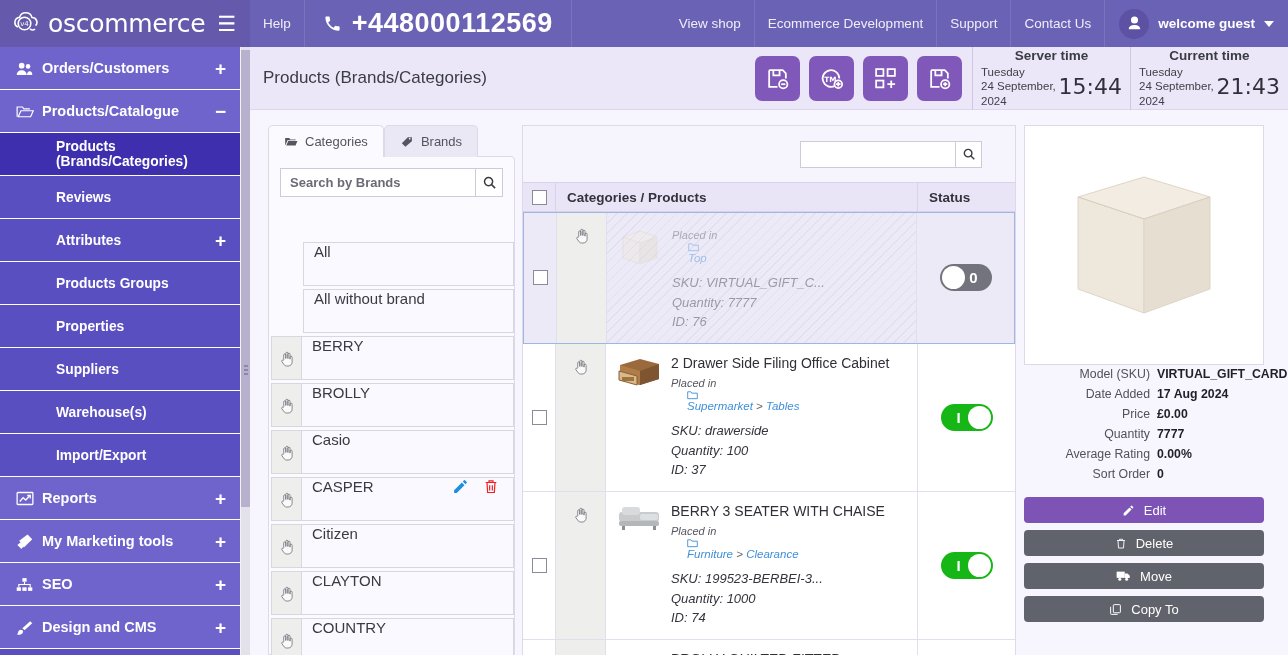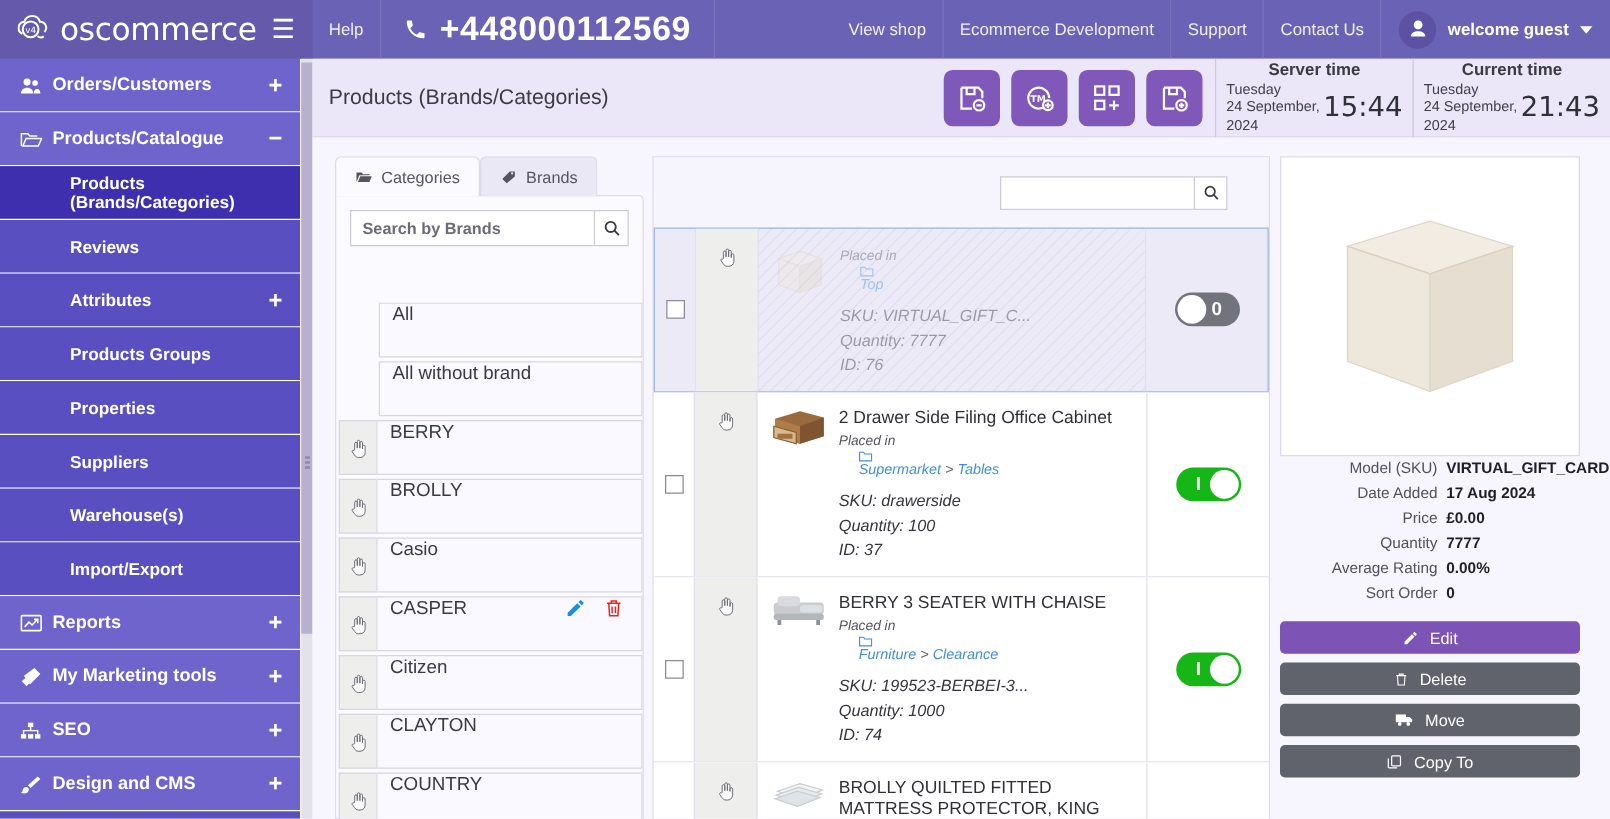--- a/index.html
+++ b/index.html
@@ -616,20 +616,27 @@
           <input type="text" placeholder="" style="">
           <div class="sbtn">
             <svg width="14" height="14" viewBox="0 0 24 24" fill="none" stroke="#3a3a44" stroke-width="2.4">
               <circle cx="10.5" cy="10.5" r="6.5"></circle>
                 <path d="M15.4 15.4L21 21"></path>
             </svg>
           </div>
         </div>
       </div>
 
+      <div class="thead">
+        <div class="th-chk">
+          <span style="width:15px;height:15px;border:1px solid #8a8a98;background:#fff;display:block;"></span>
+        </div>
+        <div class="th-main">Categories / Products</div>
+        <div class="th-status">Status</div>
+      </div>
 
       <div id="product-rows">
           <div class="prow disabled">
             <div class="pc-chk">
               <span style="width:15px;height:15px;border:1px solid #8a8a98;background:#fff;display:block;"></span>
             </div>
             <div class="pc-handle">
               <svg width="16" height="17" viewBox="0 0 24 26" fill="#fafafa" stroke="#6b6b75" stroke-width="1.2">
                 <path d="M7 15V7.5a1.6 1.6 0 0 1 3.2 0V13V5a1.6 1.6 0 0 1 3.2 0v8V6.5a1.6 1.6 0 0 1 3.2 0V14v-3a1.6 1.6 0 0 1 3.2 0v7.5c0 3.5-2.6 6-6.2 6h-2c-2.4 0-3.6-1.2-4.8-3L4 17.6c-.8-1.2 1-2.8 2.2-1.6z"></path>
               </svg>

